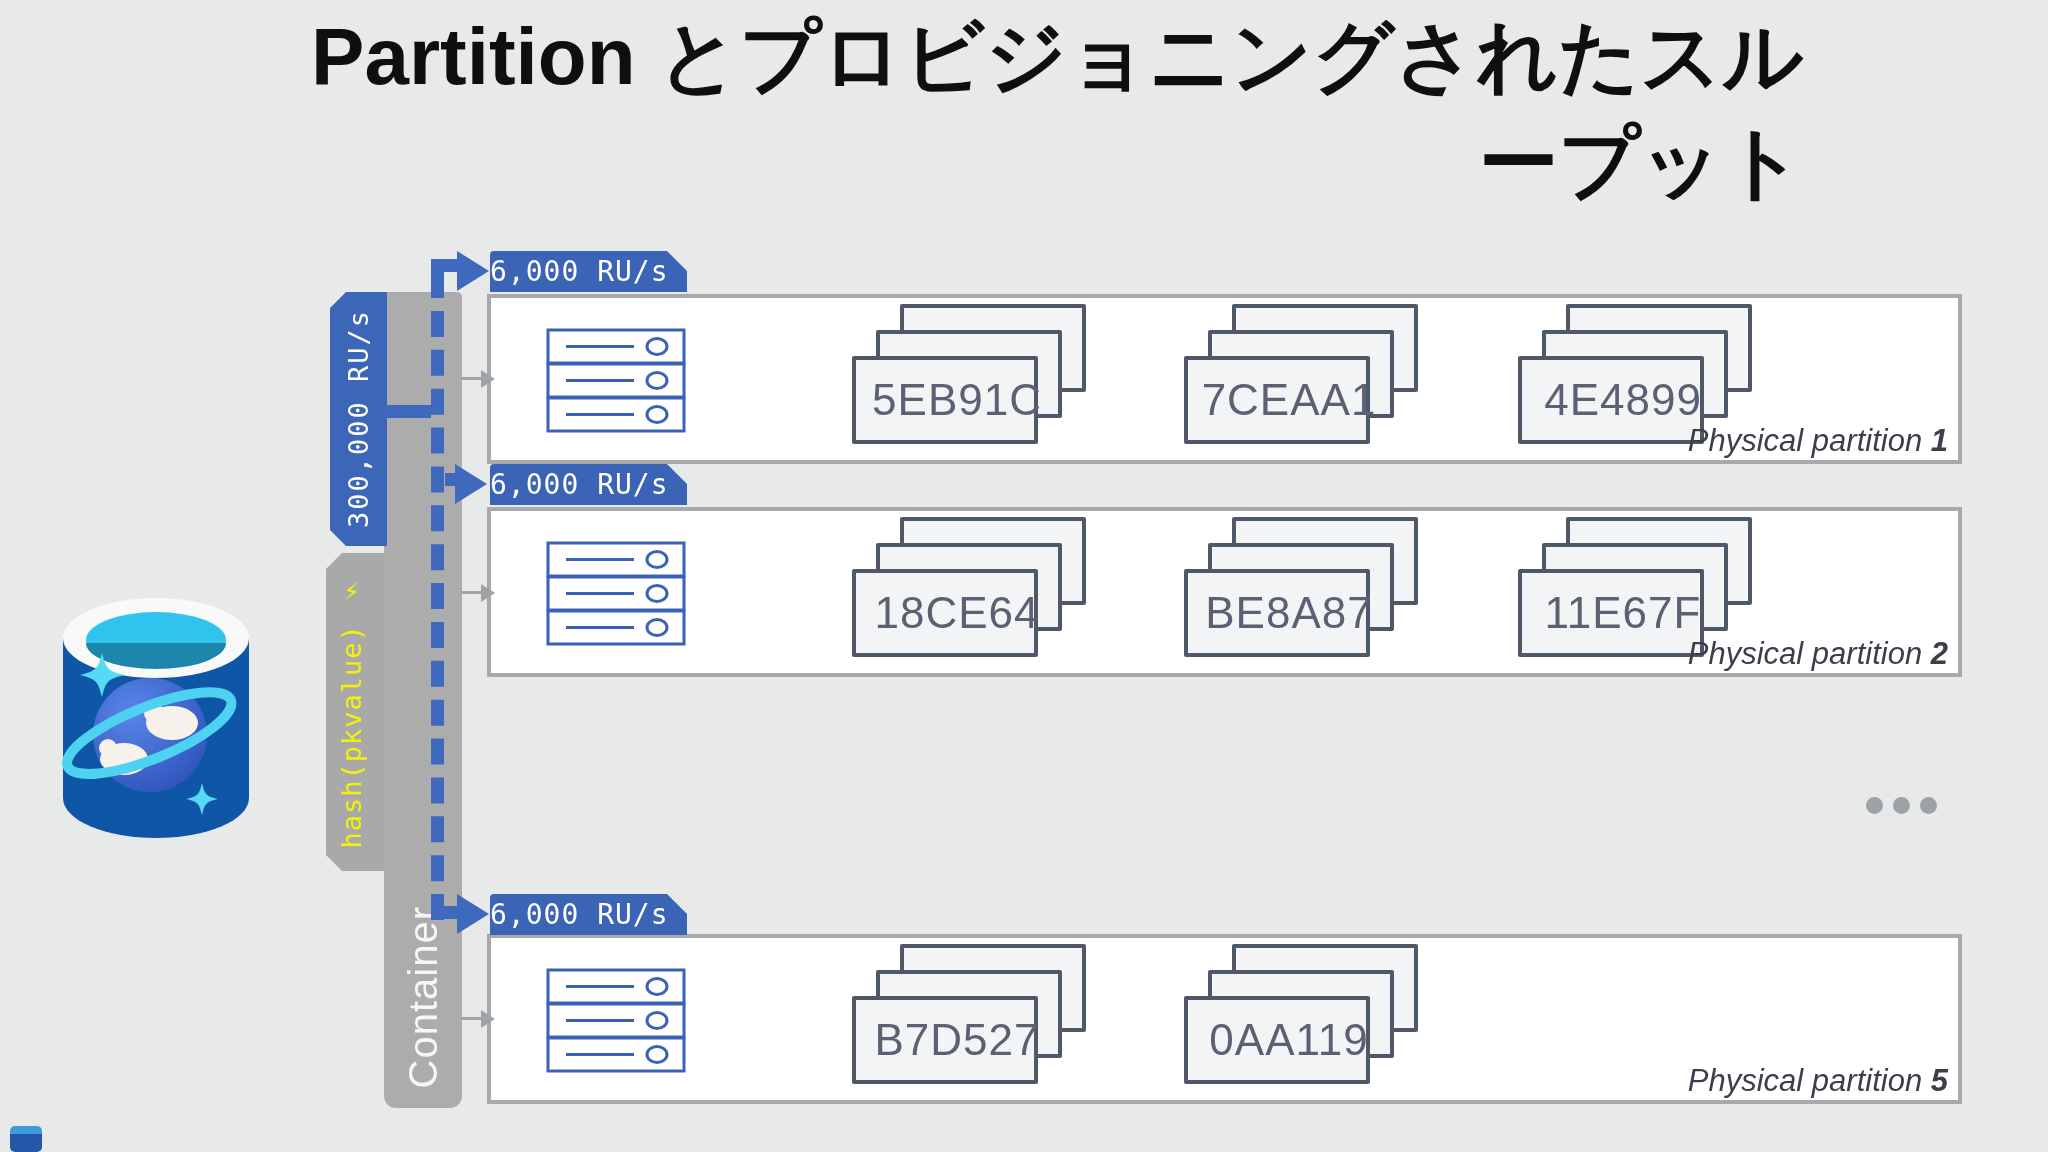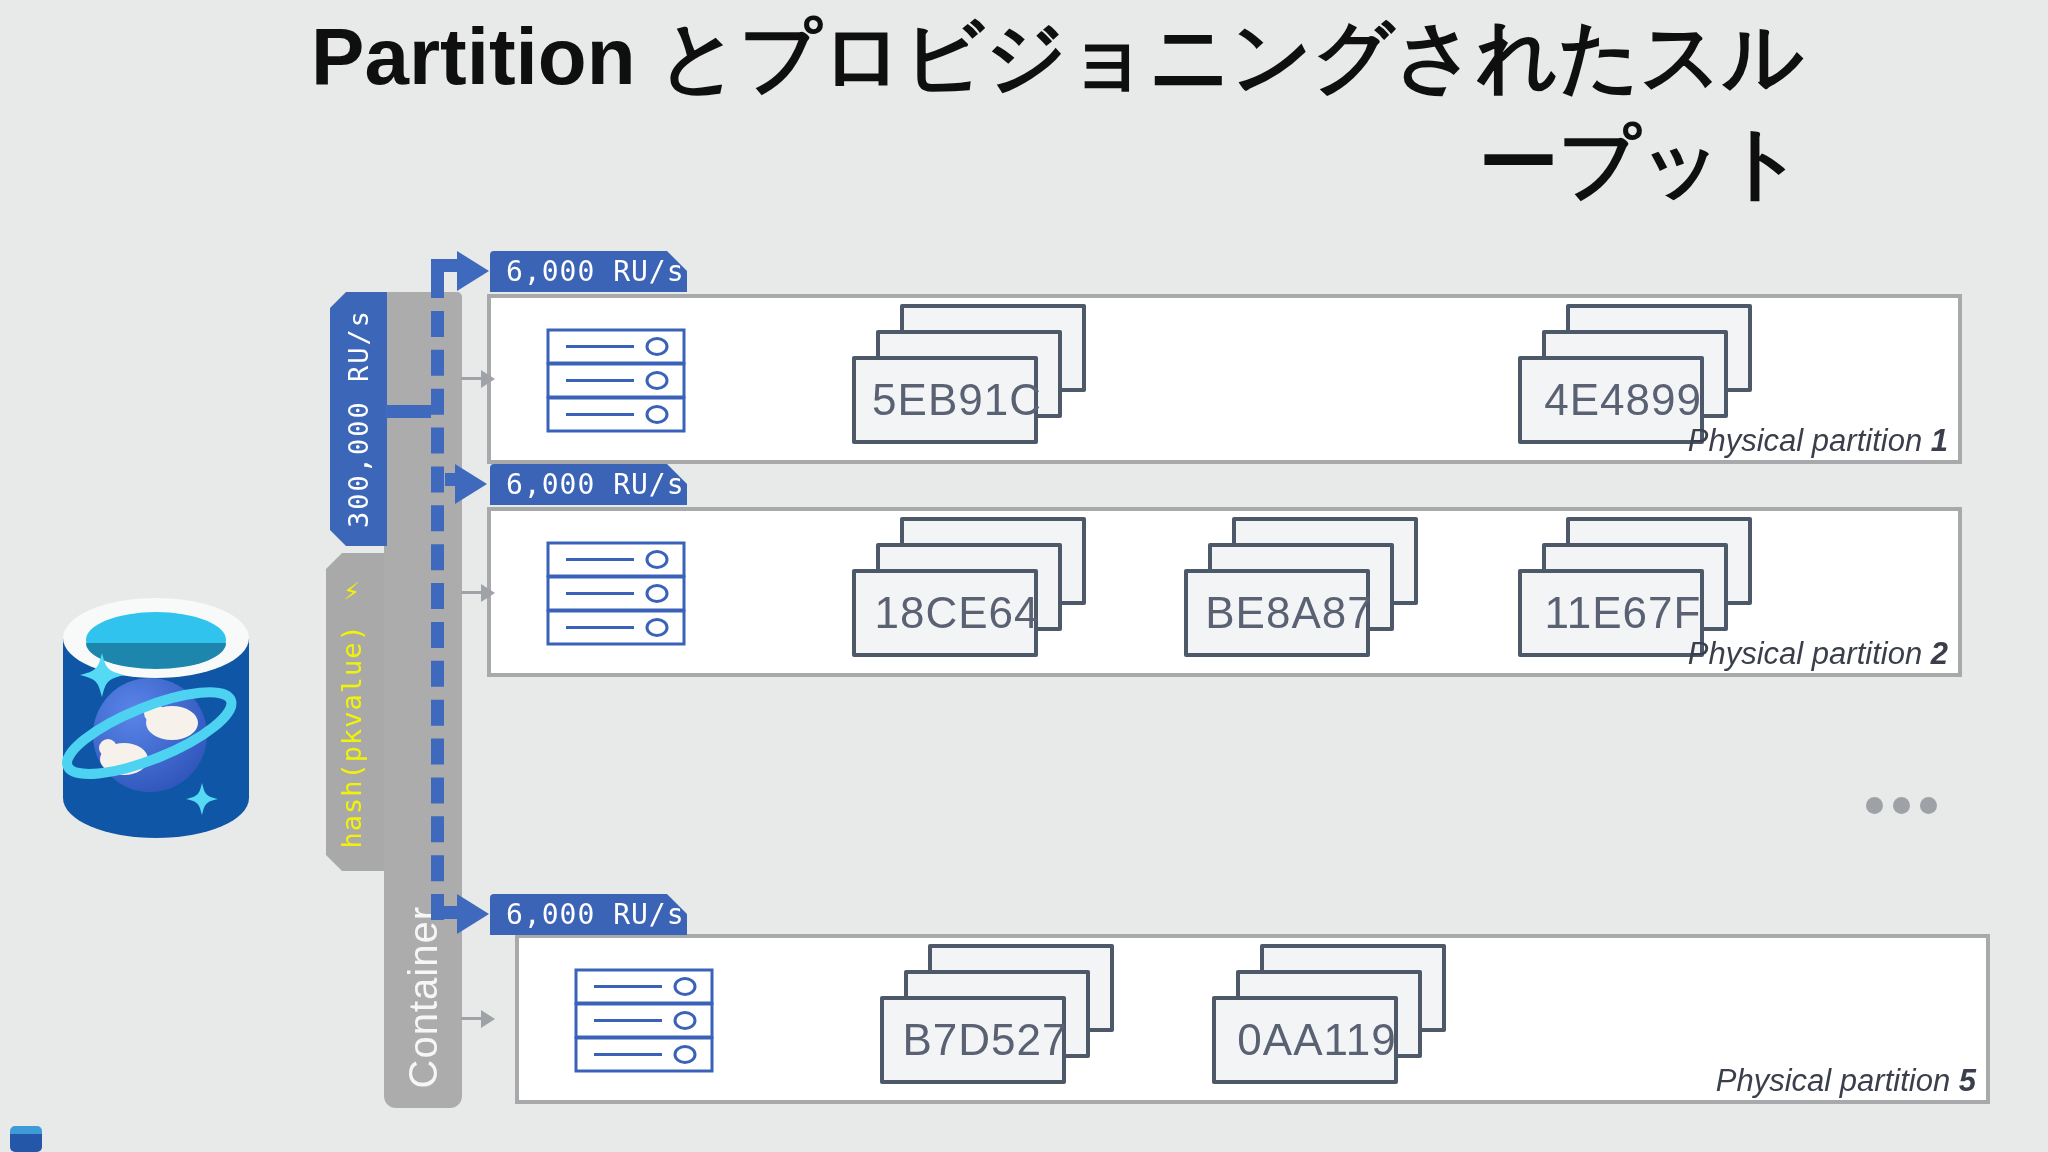--- a/index.html
+++ b/index.html
@@ -34,21 +34,21 @@
   .barrow{position:absolute;width:0;height:0;border-top:20px solid transparent;
           border-bottom:20px solid transparent;border-left:32px solid #3E69BD;z-index:5;}
   
   .garrow-line{position:absolute;width:22px;height:3px;background:#9FA3A7;z-index:3;}
   .garrow-head{position:absolute;width:0;height:0;border-top:9px solid transparent;
                border-bottom:9px solid transparent;border-left:14px solid #9FA3A7;z-index:3;}
   
   .prow{position:absolute;left:487px;width:1475px;height:170px;background:#FFFFFF;
         border:4px solid #A7A9AB;box-sizing:border-box;}
   .throughput-badge{position:absolute;left:490px;width:197px;height:41px;background:#3B64B6;
-        color:#fff;display:flex;align-items:center;padding-left:16px;box-sizing:border-box;
+        color:#fff;display:flex;align-items:center;box-sizing:border-box;
         font-family:"DejaVu Sans Mono",monospace;font-size:28px;letter-spacing:1px;z-index:5;
         clip-path:polygon(0 0,calc(100% - 20px) 0,100% 20px,100% 100%,0 100%);border-radius:4px 0 0 0;}
   .server{position:absolute;left:55px;top:30px;}
   
   .stack{position:absolute;top:6px;width:236px;height:142px;}
   .card{position:absolute;width:186px;height:88px;background:#F3F4F6;border:4px solid #4D5869;
         box-sizing:border-box;border-radius:2px;}
   .card.b3{left:48px;top:0;}
   .card.b2{left:24px;top:26px;}
   .card.front{left:0;top:52px;display:flex;align-items:center;justify-content:center;
@@ -146,20 +146,25 @@
         <ellipse cx="111" cy="18.5" rx="10" ry="8"></ellipse>
         <ellipse cx="111" cy="52.5" rx="10" ry="8"></ellipse>
         <ellipse cx="111" cy="86.5" rx="10" ry="8"></ellipse>
       </g>
     </svg>
     <div class="stack s1">
       <div class="card b3"></div>
         <div class="card b2"></div>
       <div class="card front">5EB91C</div>
     </div>
+    <div class="stack s2">
+      <div class="card b3"></div>
+        <div class="card b2"></div>
+      <div class="card front">7CEAA1</div>
+    </div>
     <div class="stack s3">
       <div class="card b3"></div>
         <div class="card b2"></div>
       <div class="card front">4E4899</div>
     </div>
     <div class="pp-label"><span>Physical partition </span><b>1</b></div>
   </div>
 
   <div class="prow" style="top:507px;">
     <svg class="server" width="140" height="106" viewBox="0 0 140 106">
@@ -192,21 +197,21 @@
     </div>
     <div class="pp-label"><span>Physical partition </span><b>2</b></div>
   </div>
 
   <div class="dots">
     <div class="dot"></div>
     <div class="dot"></div>
     <div class="dot"></div>
   </div>
 
-  <div class="prow" style="top:934px;margin-left:28px;">
+  <div class="prow" style="top:934px;">
     <svg class="server" width="140" height="106" viewBox="0 0 140 106">
       <g fill="#FFFFFF" stroke="#3A62B8" stroke-width="3">
         <rect x="2" y="2" width="136" height="33"></rect>
         <rect x="2" y="36" width="136" height="33"></rect>
         <rect x="2" y="70" width="136" height="33"></rect>
         <line x1="20" y1="18.5" x2="88" y2="18.5"></line>
         <line x1="20" y1="52.5" x2="88" y2="52.5"></line>
         <line x1="20" y1="86.5" x2="88" y2="86.5"></line>
         <ellipse cx="111" cy="18.5" rx="10" ry="8"></ellipse>
         <ellipse cx="111" cy="52.5" rx="10" ry="8"></ellipse>

